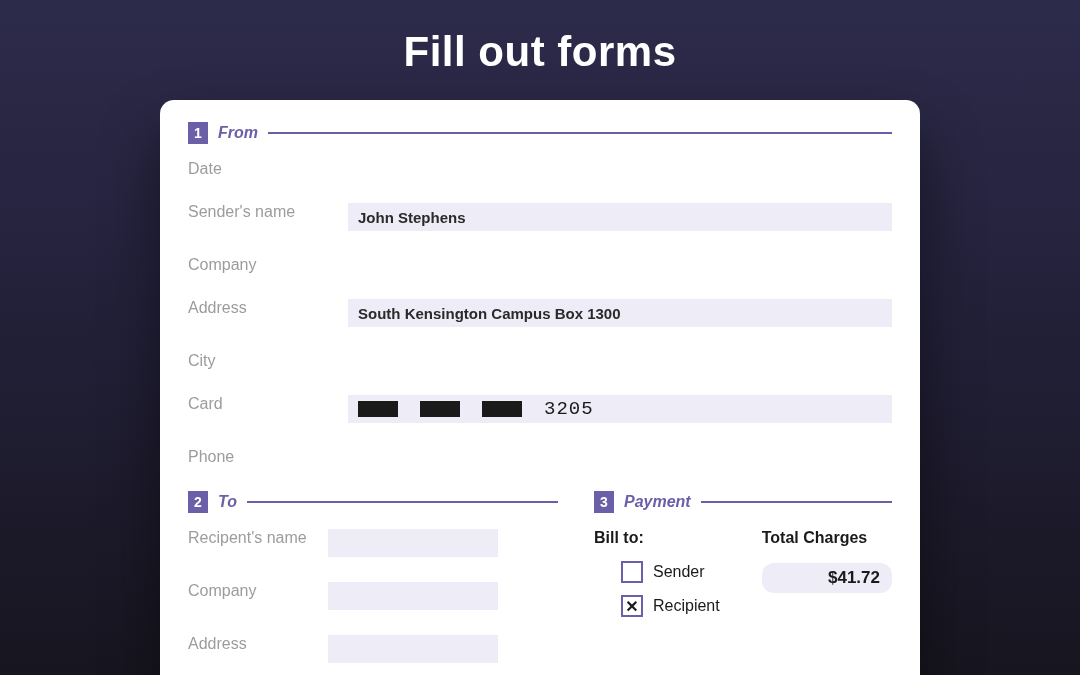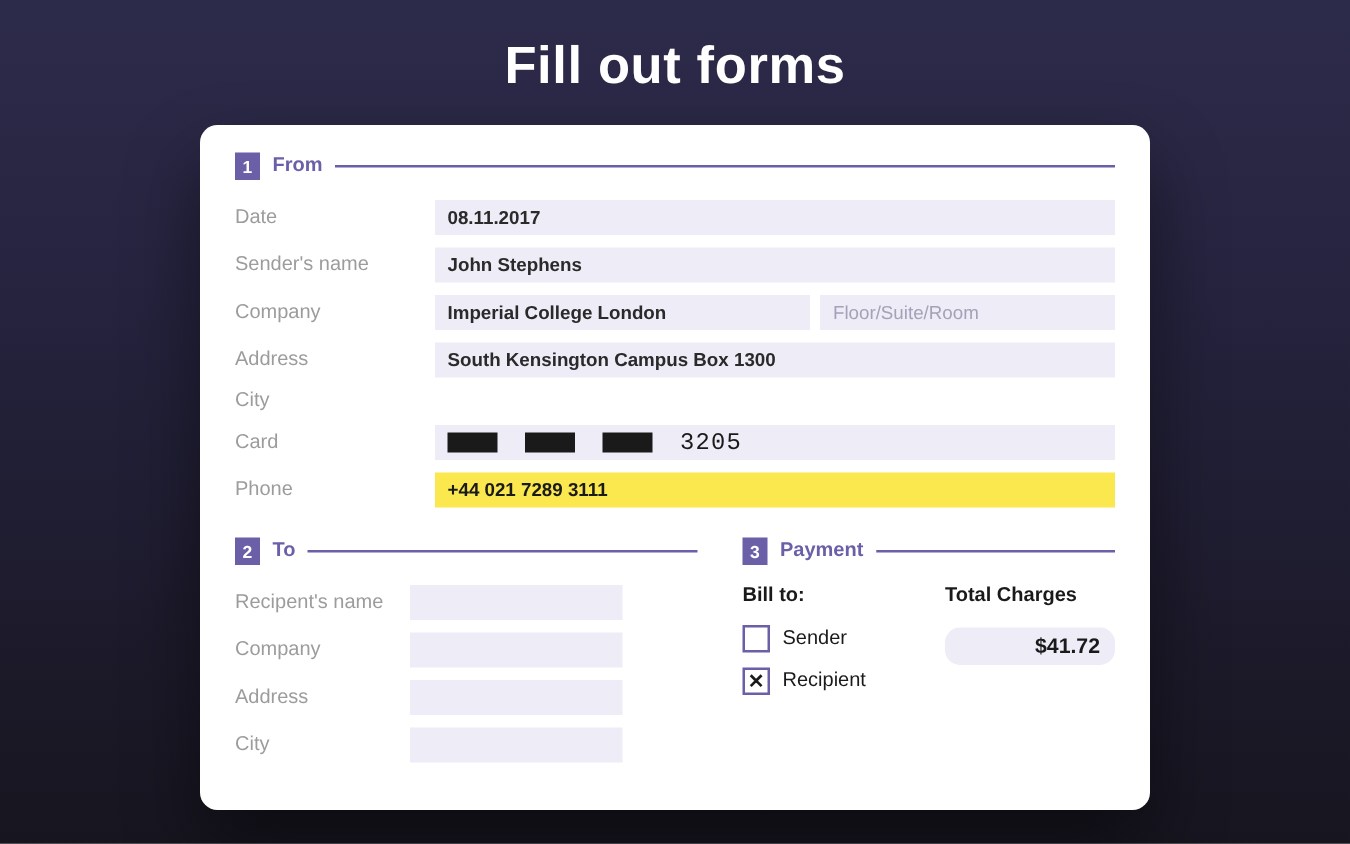--- a/index.html
+++ b/index.html
@@ -42,32 +42,33 @@
     display: flex;
     align-items: center;
     justify-content: center;
     font-size: 14px;
     font-weight: 600;
   }
   .sec-title {
     color: #6b5fa8;
     font-size: 16px;
     font-weight: 600;
+    font-style: italic;
   }
   .sec-rule {
     flex: 1;
     height: 2px;
     background: #6b5fa8;
   }
 
   
   .row {
     display: flex;
-    align-items: center;
-    margin-bottom: 10px;
+    align-items: flex-start;
+    margin-bottom: 25px;
   }
   .lbl {
     width: 160px;
     color: #9c9c9c;
     font-size: 16px;
     font-weight: 400;
     flex-shrink: 0;
   }
   .field-wrap {
     flex: 1;
@@ -145,20 +146,21 @@
     font-weight: 700;
     font-size: 16px;
     color: #1a1a1a;
     margin-bottom: 14px;
   }
   .chk-row {
     display: flex;
     align-items: center;
     gap: 10px;
     margin-bottom: 12px;
+    margin-left: 27px;
   }
   .chk {
     width: 22px;
     height: 22px;
     border: 2px solid #6b5fa8;
     display: flex;
     align-items: center;
     justify-content: center;
     font-size: 16px;
     color: #1a1a1a;
@@ -191,38 +193,31 @@
 <div class="card">
 
   <div class="sec-head">
     <div class="sec-num">1</div>
     <div class="sec-title">From</div>
     <div class="sec-rule"></div>
   </div>
 
   <div class="row">
     <div class="lbl">Date</div>
-    <div class="field-wrap">
-      <input class="field" value="08.11.2017" style="">
-    </div>
   </div>
 
   <div class="row">
     <div class="lbl">Sender's name</div>
     <div class="field-wrap">
       <input class="field" value="John Stephens" style="">
     </div>
   </div>
 
   <div class="row">
     <div class="lbl">Company</div>
-    <div class="field-wrap">
-      <input class="field" style="flex: 1.3 1 0%;" value="Imperial College London">
-      <input class="field" style="flex: 1 1 0%;" placeholder="Floor/Suite/Room">
-    </div>
   </div>
 
   <div class="row">
     <div class="lbl">Address</div>
     <div class="field-wrap">
       <input class="field" value="South Kensington Campus Box 1300" style="">
     </div>
   </div>
 
   <div class="row">
@@ -236,23 +231,20 @@
         <span class="blk"></span>
         <span class="blk"></span>
         <span class="blk"></span>
         <span class="card-last">3205</span>
       </div>
     </div>
   </div>
 
   <div class="row">
     <div class="lbl">Phone</div>
-    <div class="field-wrap">
-      <input class="field hl" value="+44 021 7289 3111" style="">
-    </div>
   </div>
 
   <div class="cols">
     <div class="col-left">
       <div class="sec-head">
         <div class="sec-num">2</div>
         <div class="sec-title">To</div>
         <div class="sec-rule"></div>
       </div>
 

